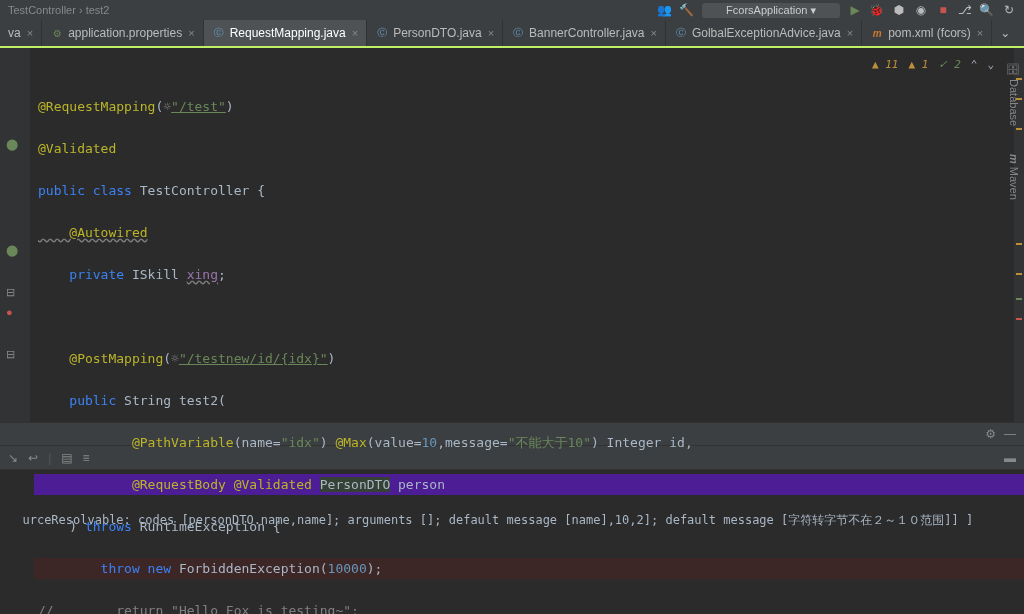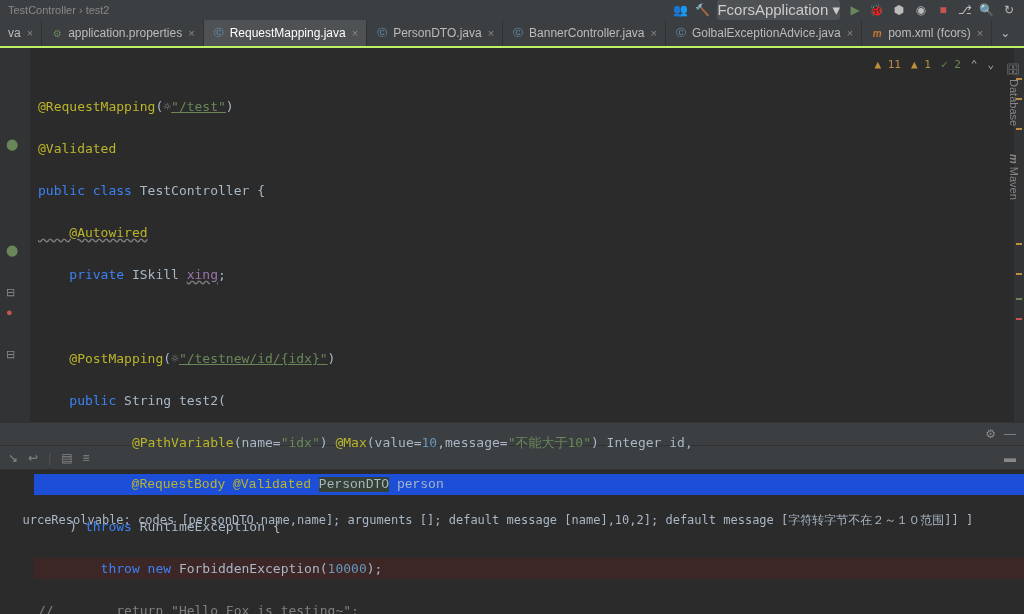--- a/index.html
+++ b/index.html
@@ -23,24 +23,24 @@
     }
     .breadcrumb { flex: 1; }
     .breadcrumb span { color: #888; }
     .top-right {
       display: flex;
       align-items: center;
       gap: 8px;
     }
     .run-config {
       background: #4e5254;
-      padding: 1px 0;
+      padding: 1px 24px;
       border-radius: 3px;
       color: #ccc;
-      font-size: 15px;
+      font-size: 11px;
     }
     .ticon {
       width: 14px; height: 14px;
       display: inline-flex; align-items: center; justify-content: center;
       font-size: 12px;
     }
     .green { color: #6a8759; }
     .tabs-bar {
       height: 28px;
       background: #3c3f41;
@@ -101,42 +101,42 @@
       position: relative;
     }
     .code-line {
       padding-left: 4px;
       height: 21px;
     }
     .error-line {
       background: #3d2626;
     }
     .cursor-line {
-      background: #1d4ed8;
-      font-family: Liberation Mono, monospace;
+      background: #4c1d95;
     }
     .kw { color: #3b82f6; }
     .ann { color: #bbb529; }
     .str { color: #6a8759; }
     .str-u { color: #6a8759; text-decoration: underline; }
     .num { color: #6897bb; }
     .cls { color: #a9b7c6; }
     .param { color: #a9b7c6; text-align: right; }
     .fld { color: #9876aa; }
     .underwave { text-decoration: underline wavy #808080; }
     .cmt { color: #808080; }
     .highlight-bg { background: #344134; }
     .indicators {
       position: absolute;
       top: 6px;
       right: 30px;
       display: flex;
       gap: 10px;
       font-size: 11px;
       align-items: center;
+      font-style: italic;
     }
     .ind-warn { color: #bc8f3c; }
     .ind-err { color: #bc8f3c; }
     .ind-ok { color: #6a8759; }
     .side-strip {
       position: absolute;
       right: 0;
       top: 0;
       width: 10px;
       height: 100%;

